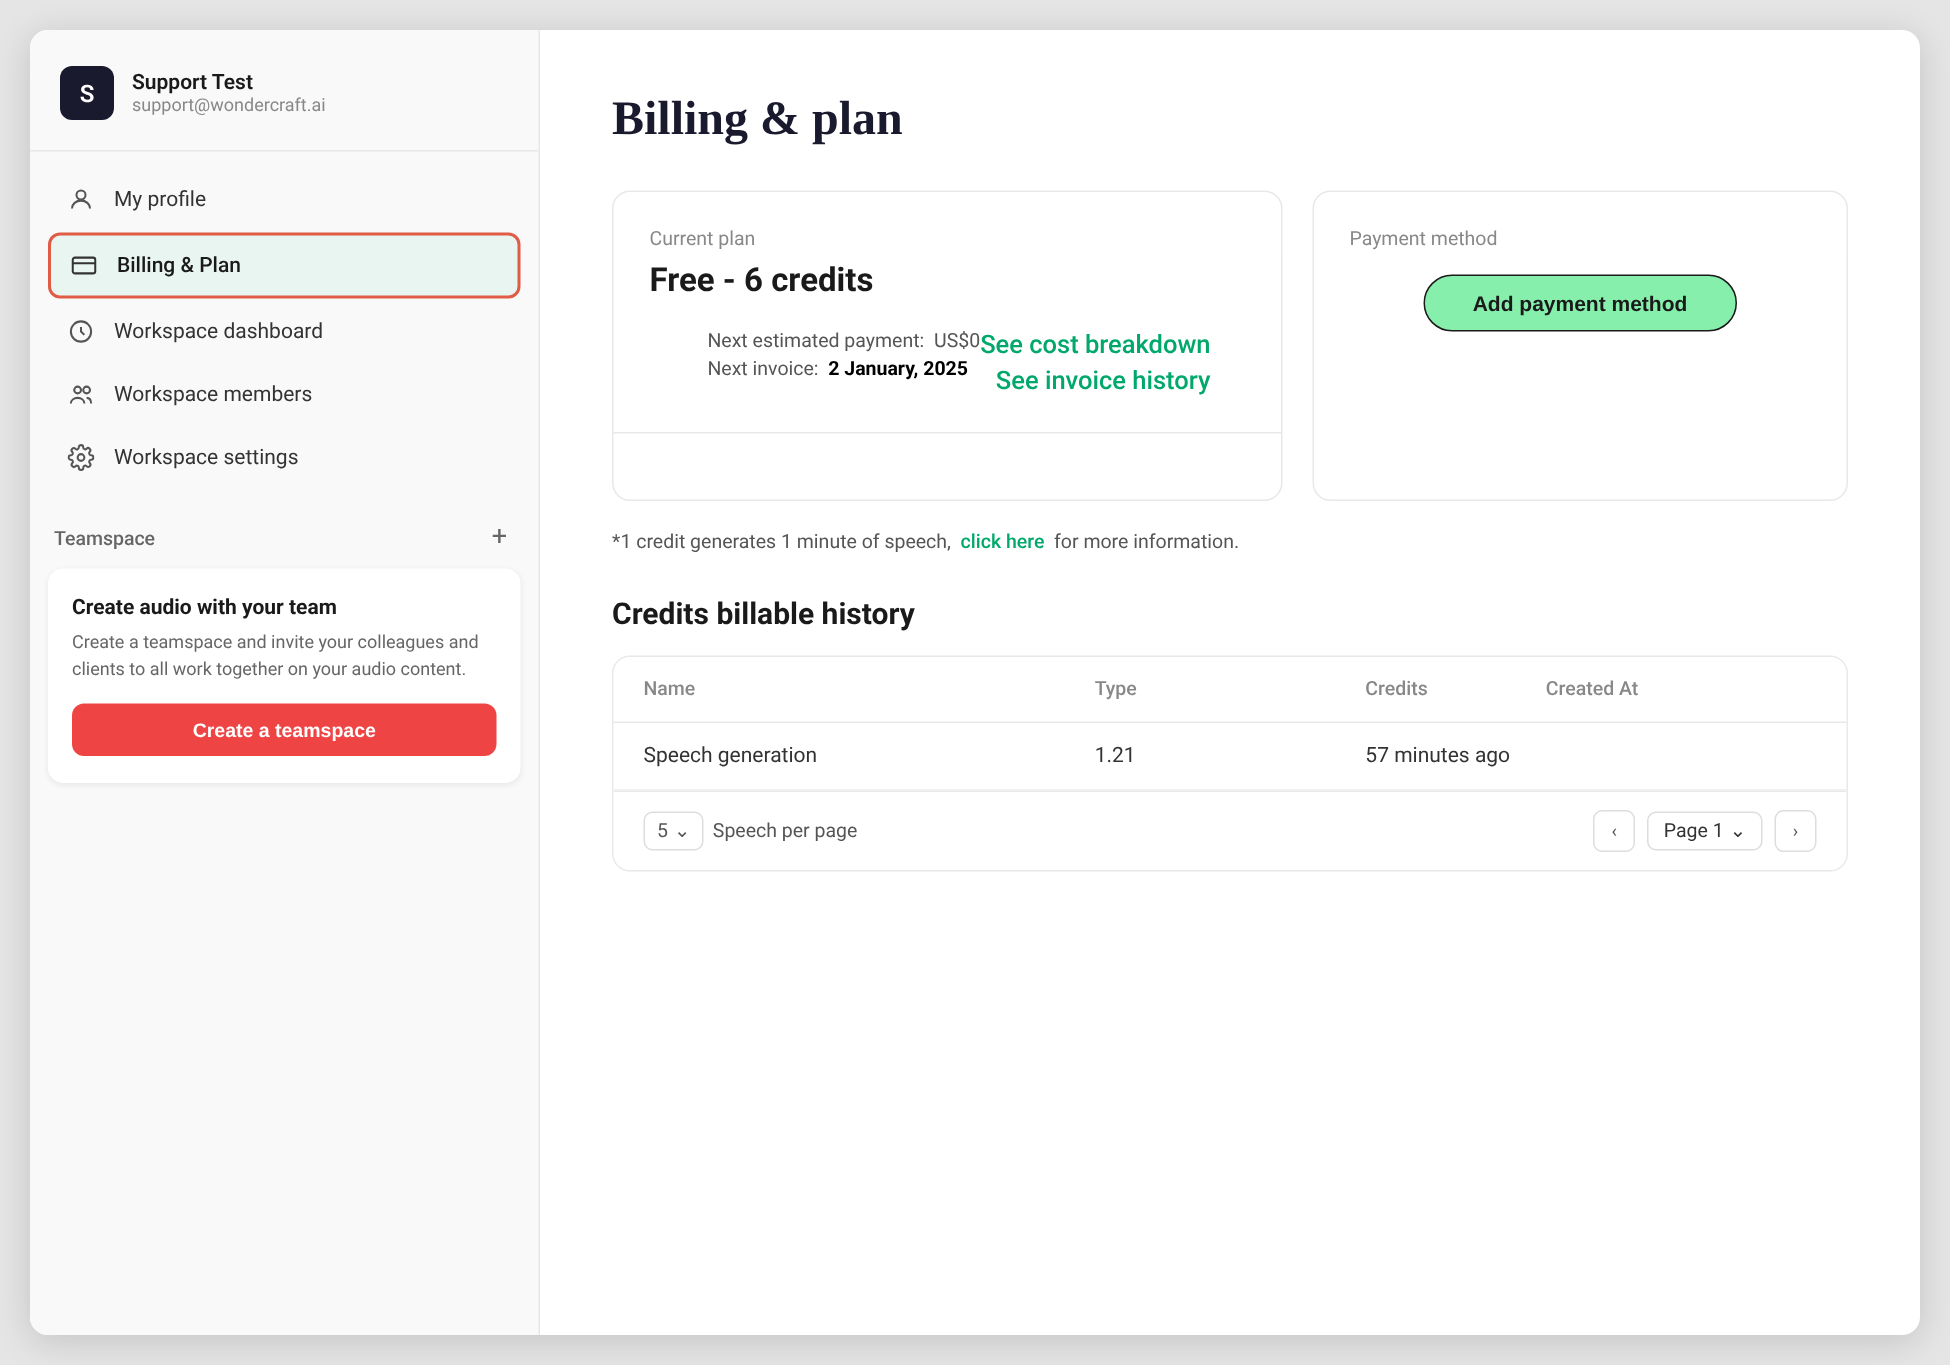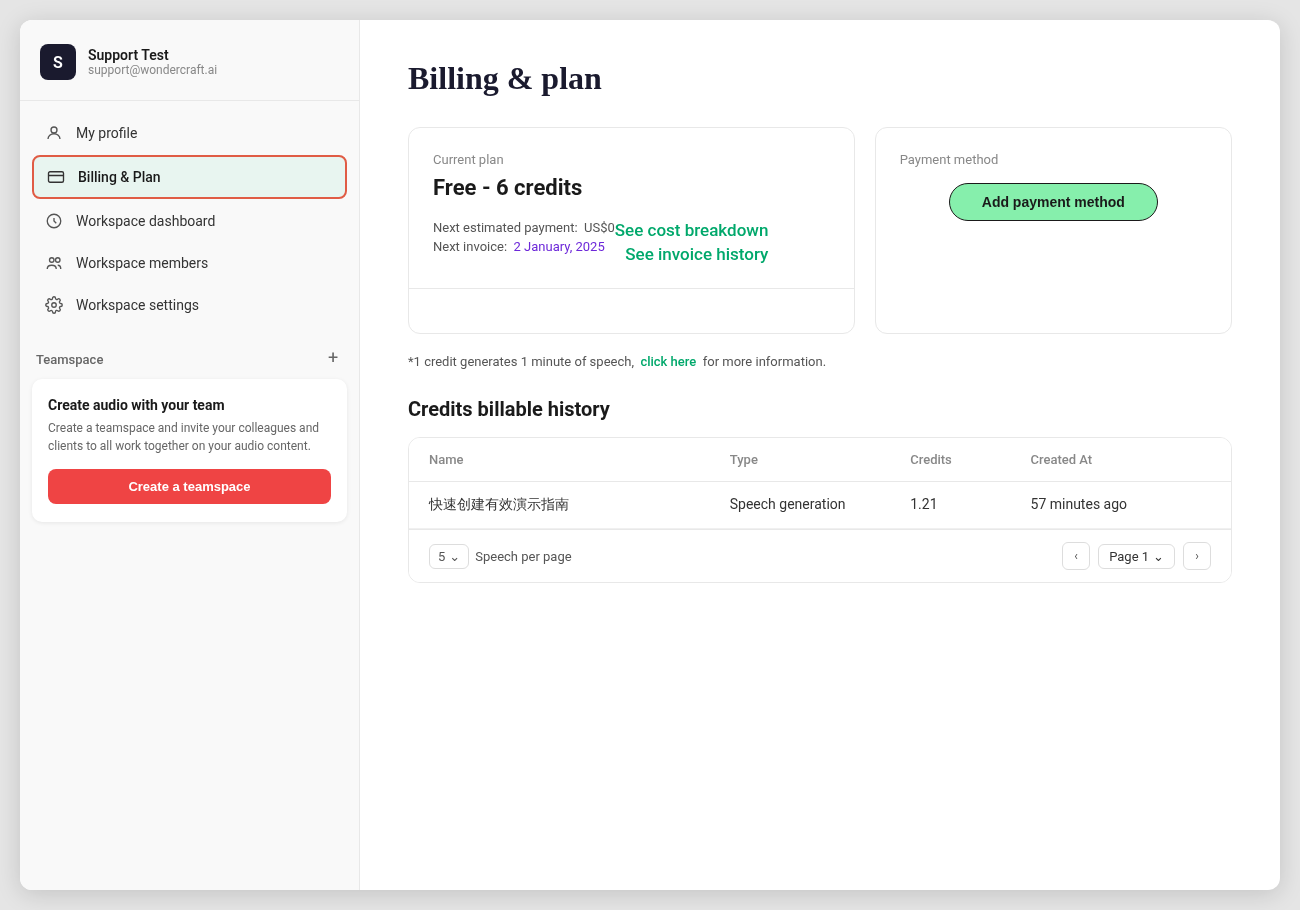--- a/index.html
+++ b/index.html
@@ -188,36 +188,37 @@
       margin-bottom: 8px;
     }
     .plan-name {
       font-size: 22px;
       font-weight: 700;
       color: #1a1a1a;
       margin-bottom: 20px;
     }
     .plan-details {
       display: flex;
-      justify-content: flex-start;
+      justify-content: center;
       align-items: flex-start;
       margin-bottom: 24px;
+      margin-left: 16px;
     }
     .plan-info {
       display: flex;
       flex-direction: column;
       gap: 4px;
     }
     .plan-info-row {
       font-size: 13px;
       color: #555;
     }
     .plan-info-row strong {
-      font-weight: 400;
-      color: #6d28d9;
+      font-weight: 700;
+      color: #000000;
     }
     .plan-links {
       display: flex;
       flex-direction: column;
       align-items: flex-end;
       gap: 4px;
     }
     .plan-link {
       font-size: 17px;
       color: #00a86b;
@@ -518,21 +519,20 @@
 
       <div class="history-table">
         <div class="table-header">
           <div class="table-header-cell">Name</div>
           <div class="table-header-cell">Type</div>
           <div class="table-header-cell">Credits</div>
           <div class="table-header-cell">Created At</div>
         </div>
 
         <div class="table-row">
-          <div class="table-cell">快速创建有效演示指南</div>
           <div class="table-cell">Speech generation</div>
           <div class="table-cell">1.21</div>
           <div class="table-cell">57 minutes ago</div>
         </div>
 
         <div class="table-footer">
           <div class="per-page">
             <div class="per-page-select">
               <span>5</span>
               <span>⌄</span>

